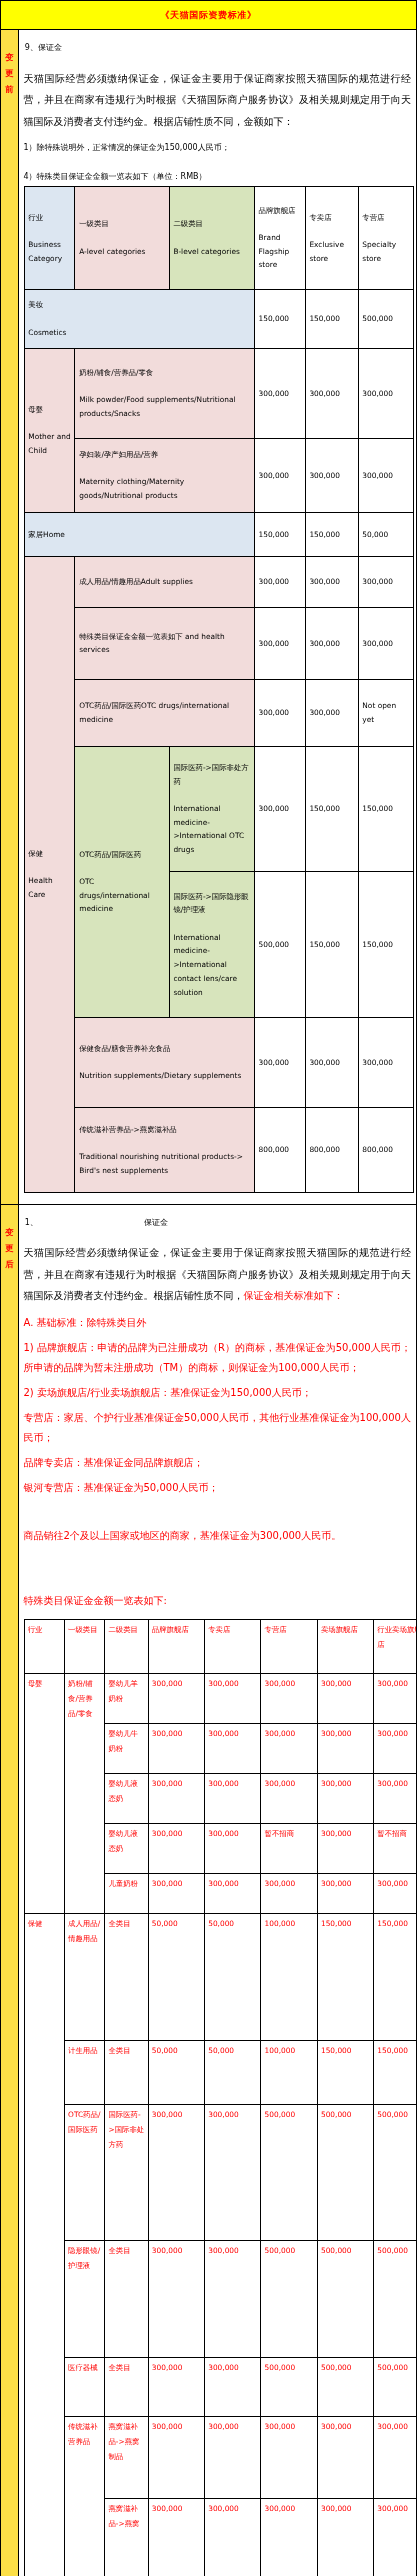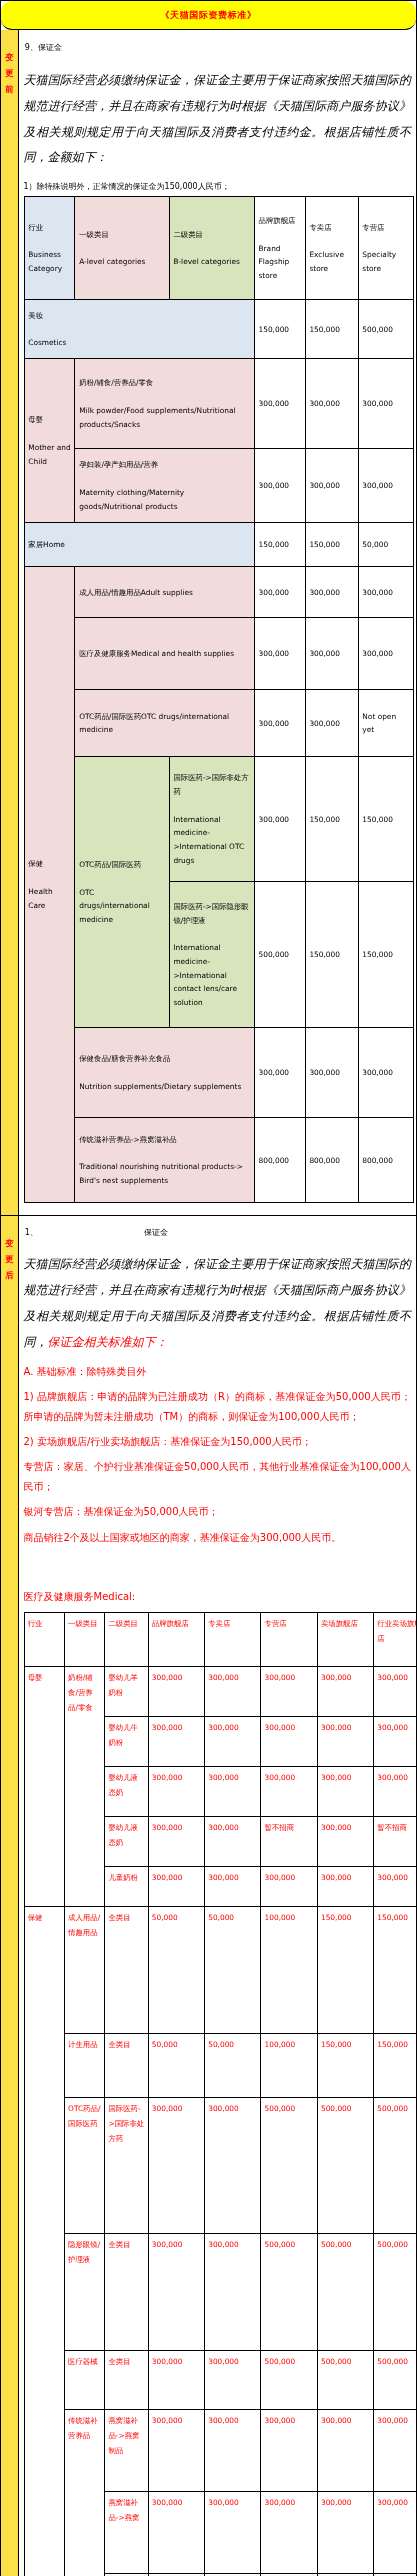--- a/index.html
+++ b/index.html
@@ -1,65 +1,66 @@
 <!DOCTYPE html>
 <html style="font-size:10.3px"><head>
 <meta charset="utf-8">
 <style>
   html,body{margin:0;padding:0;background:#ffffff;}
   body{font-family:"DejaVu Sans",sans-serif;}
   .page{width:417px;min-height:2576px;box-sizing:border-box;border:1.9px solid #000;background:#fff;}
-  .title-bar{background:#ffff00;height:28px;display:flex;align-items:center;justify-content:center;border-bottom:1.3px solid #000;border-radius:11px;}
+  .title-bar{background:#ffff00;height:28px;display:flex;align-items:center;justify-content:center;border-bottom:1.3px solid #000;}
   .title-text{color:#ff0000;font-weight:bold;font-size:9px;letter-spacing:0.6px;}
   .section{display:flex;align-items:stretch;}
   .section-after{border-top:1.9px solid #000;}
   .sidebar{flex:0 0 18px;width:18px;background:#fde047;border-right:1.3px solid #000;box-sizing:border-box;}
   .sidebar-label{color:#ff0000;font-weight:bold;font-size:8.3px;line-height:16px;text-align:center;padding-top:19px;word-break:break-all;width:9px;margin:0 auto;}
   .content{flex:1;padding:2.6px 5.1px 11.5px 4.5px;color:#000;overflow:hidden;}
   .h1{font-size:8px;font-weight:normal;margin:9px 0 15.4px 1.3px;}
   .h2{font-size:8px;font-weight:normal;margin:9px 0 14px 1.3px;display:flex;}
   .h2 .gap{width:106px;flex:0 0 106px;}
-  .para{font-size:12px;line-height:2.15;margin:3.8px 0 6.4px;text-align:justify;font-style:italic;}
+  .para{font-size:10px;line-height:2.15;margin:3.8px 0 6.4px;text-align:justify;}
   .items p{font-size:8px;line-height:1.7;margin:0 0 14.7px;}
   .items p:first-child{margin-top:9px;}
   .items p:last-child{margin-bottom:2.6px;}
   table{border-collapse:collapse;table-layout:fixed;width:390px;}
   .table-before{border:1.9px solid #000;}
   .table-before td{border:1.3px solid #000;}
   .table-after{border:1.3px solid #000;}
   .table-after td{border:0.6px solid #000;}
   td{padding:2.6px 3.8px;font-size:7.4px;line-height:1.85;white-space:pre-line;word-wrap:break-word;overflow-wrap:break-word;vertical-align:middle;color:#000;}
   .table-after td{color:#ff0000;vertical-align:top;padding:3.8px 3.2px;line-height:2.0;}
   .bg-blue{background:#dce6f1;}
   .bg-pink{background:#f2dcdb;}
   .bg-green{background:#d7e4bc;}
   .red{color:#ff0000;}
   .rules{margin-top:6.4px;}
   .rules p{color:#ff0000;font-size:10px;line-height:1.95;margin:5.8px 0;text-align:justify;}
-  .rules p:nth-of-type(7){margin-top:40px;}
+  .rules p:nth-of-type(7){margin-top:28px;}
   .rules p:nth-of-type(8){margin-top:46px;margin-bottom:7.7px;}
 </style>
 </head>
 <body>
 
 <div class="page">
 
   <div class="title-bar">
     <span class="title-text">《天猫国际资费标准》</span>
   </div>
 
   <div class="section section-before">
     <div class="sidebar">
       <div class="sidebar-label">变更前</div>
     </div>
     <div class="content">
       <p class="h1">9、保证金</p>
       <p class="para">天猫国际经营必须缴纳保证金，保证金主要用于保证商家按照天猫国际的规范进行经营，并且在商家有违规行为时根据《天猫国际商户服务协议》及相关规则规定用于向天猫国际及消费者支付违约金。根据店铺性质不同，金额如下：</p>
       <div class="items">
           <p>1）除特殊说明外，正常情况的保证金为150,000人民币；</p>
+          <p>4）特殊类目保证金金额一览表如下（单位：RMB）</p>
         </div>
       <table class="table-before">
         <tbody>
             <tr style="height: 103px;">
               <td class="bg-blue" style="width: 42px;">行业
 
 Business Category</td>
               <td class="bg-pink" style="width: 85px;">一级类目
 
 A-level categories</td>
@@ -112,21 +113,21 @@
             <tr style="height: 51px;">
               <td rowspan="7" class="bg-pink">保健
 
 Health Care</td>
               <td colspan="2" class="bg-pink">成人用品/情趣用品Adult supplies</td>
               <td>300,000</td>
               <td>300,000</td>
               <td>300,000</td>
             </tr>
             <tr style="height: 72px;">
-              <td colspan="2" class="bg-pink">医疗及健康服务Medical and health supplies</td>
+              <td colspan="2" class="bg-pink">特殊类目保证金金额一览表如下 and health services</td>
               <td>300,000</td>
               <td>300,000</td>
               <td>300,000</td>
             </tr>
             <tr style="height: 67px;">
               <td colspan="2" class="bg-pink">OTC药品/国际医药OTC drugs/international medicine</td>
               <td>300,000</td>
               <td>300,000</td>
               <td>Not open yet</td>
             </tr>
@@ -179,23 +180,24 @@
           <span>1、</span>
           <span class="gap"></span>
           <span>保证金</span>
         </p>
       <p class="para"><span>天猫国际经营必须缴纳保证金，保证金主要用于保证商家按照天猫国际的规范进行经营，并且在商家有违规行为时根据《天猫国际商户服务协议》及相关规则规定用于向天猫国际及消费者支付违约金。根据店铺性质不同，</span><span class="red">保证金相关标准如下：</span></p>
       <div class="rules">
           <p>A. 基础标准：除特殊类目外</p>
           <p>1)  品牌旗舰店：申请的品牌为已注册成功（R）的商标，基准保证金为50,000人民币；所申请的品牌为暂未注册成功（TM）的商标，则保证金为100,000人民币；</p>
           <p>2)  卖场旗舰店/行业卖场旗舰店：基准保证金为150,000人民币；</p>
           <p>专营店：家居、个护行业基准保证金50,000人民币，其他行业基准保证金为100,000人民币；</p>
+          <p>品牌专卖店：基准保证金同品牌旗舰店；</p>
           <p>银河专营店：基准保证金为50,000人民币；</p>
           <p>商品销往2个及以上国家或地区的商家，基准保证金为300,000人民币。</p>
-          <p>医疗及健康服务Medical:</p>
+          <p>特殊类目保证金金额一览表如下:</p>
         </div>
       <table class="table-after">
         <tbody>
             <tr style="height: 54px;">
               <td style="width: 33px;">行业</td>
               <td style="width: 33px;">一级类目</td>
               <td style="width: 36px;">二级类目</td>
               <td style="width: 49px;">品牌旗舰店</td>
               <td style="width: 49px;">专卖店</td>
               <td style="width: 49px;">专营店</td>

